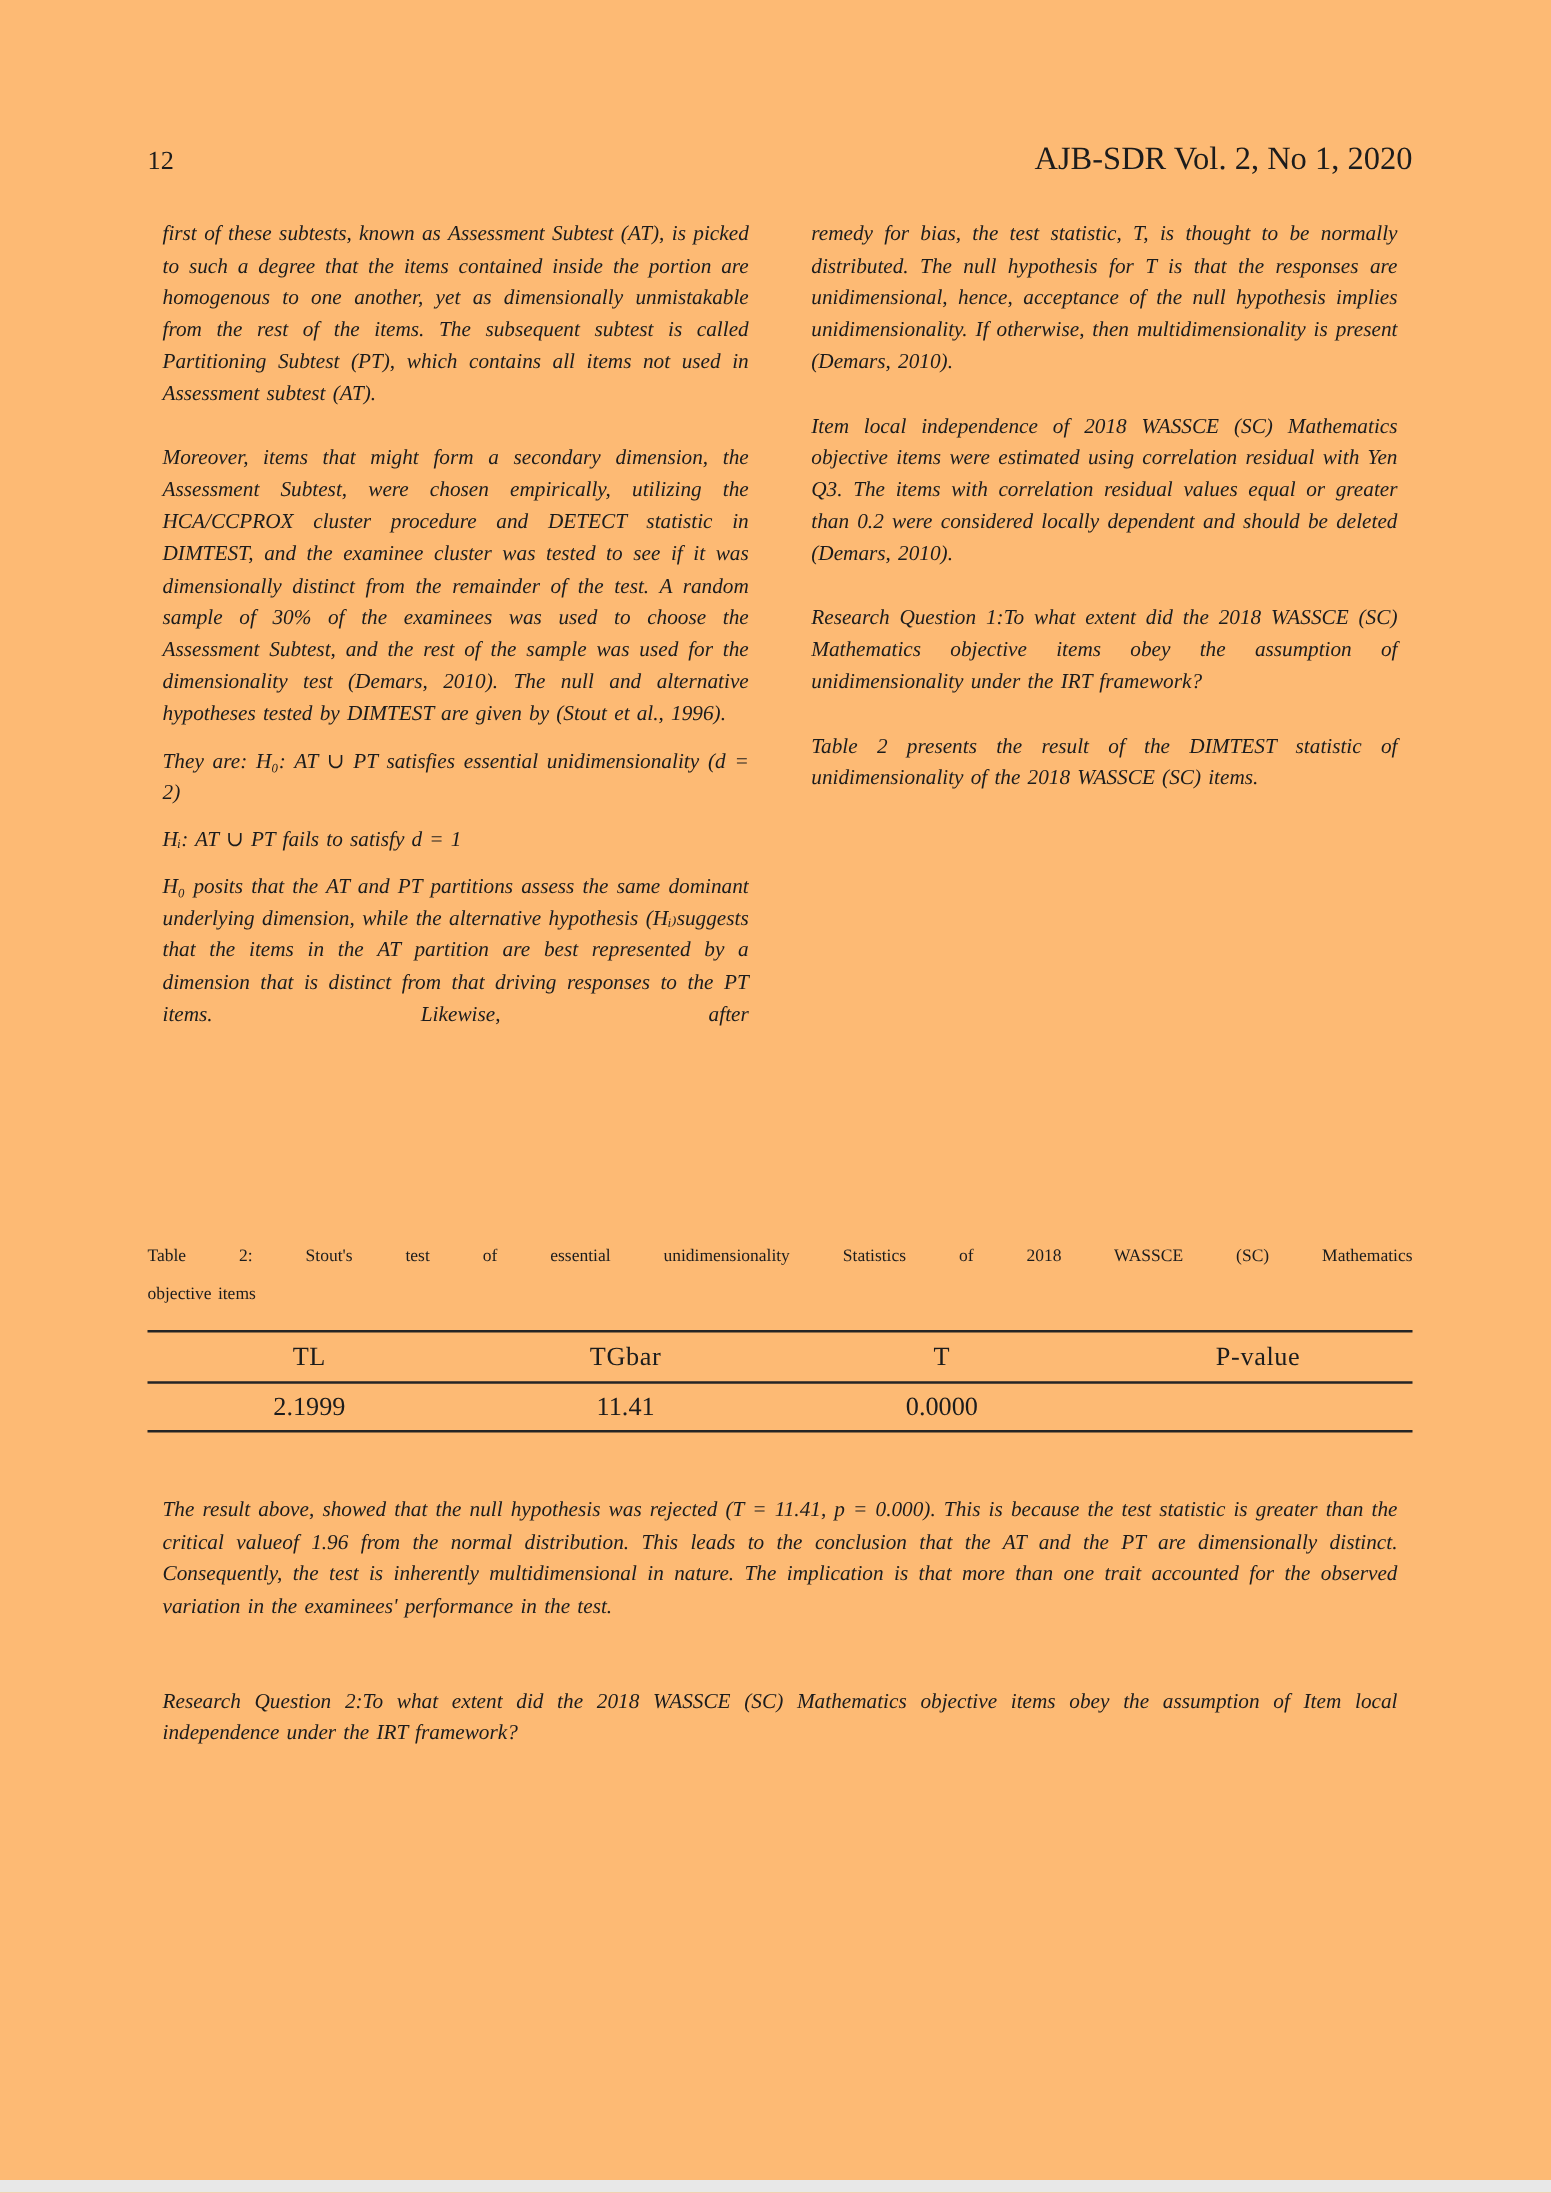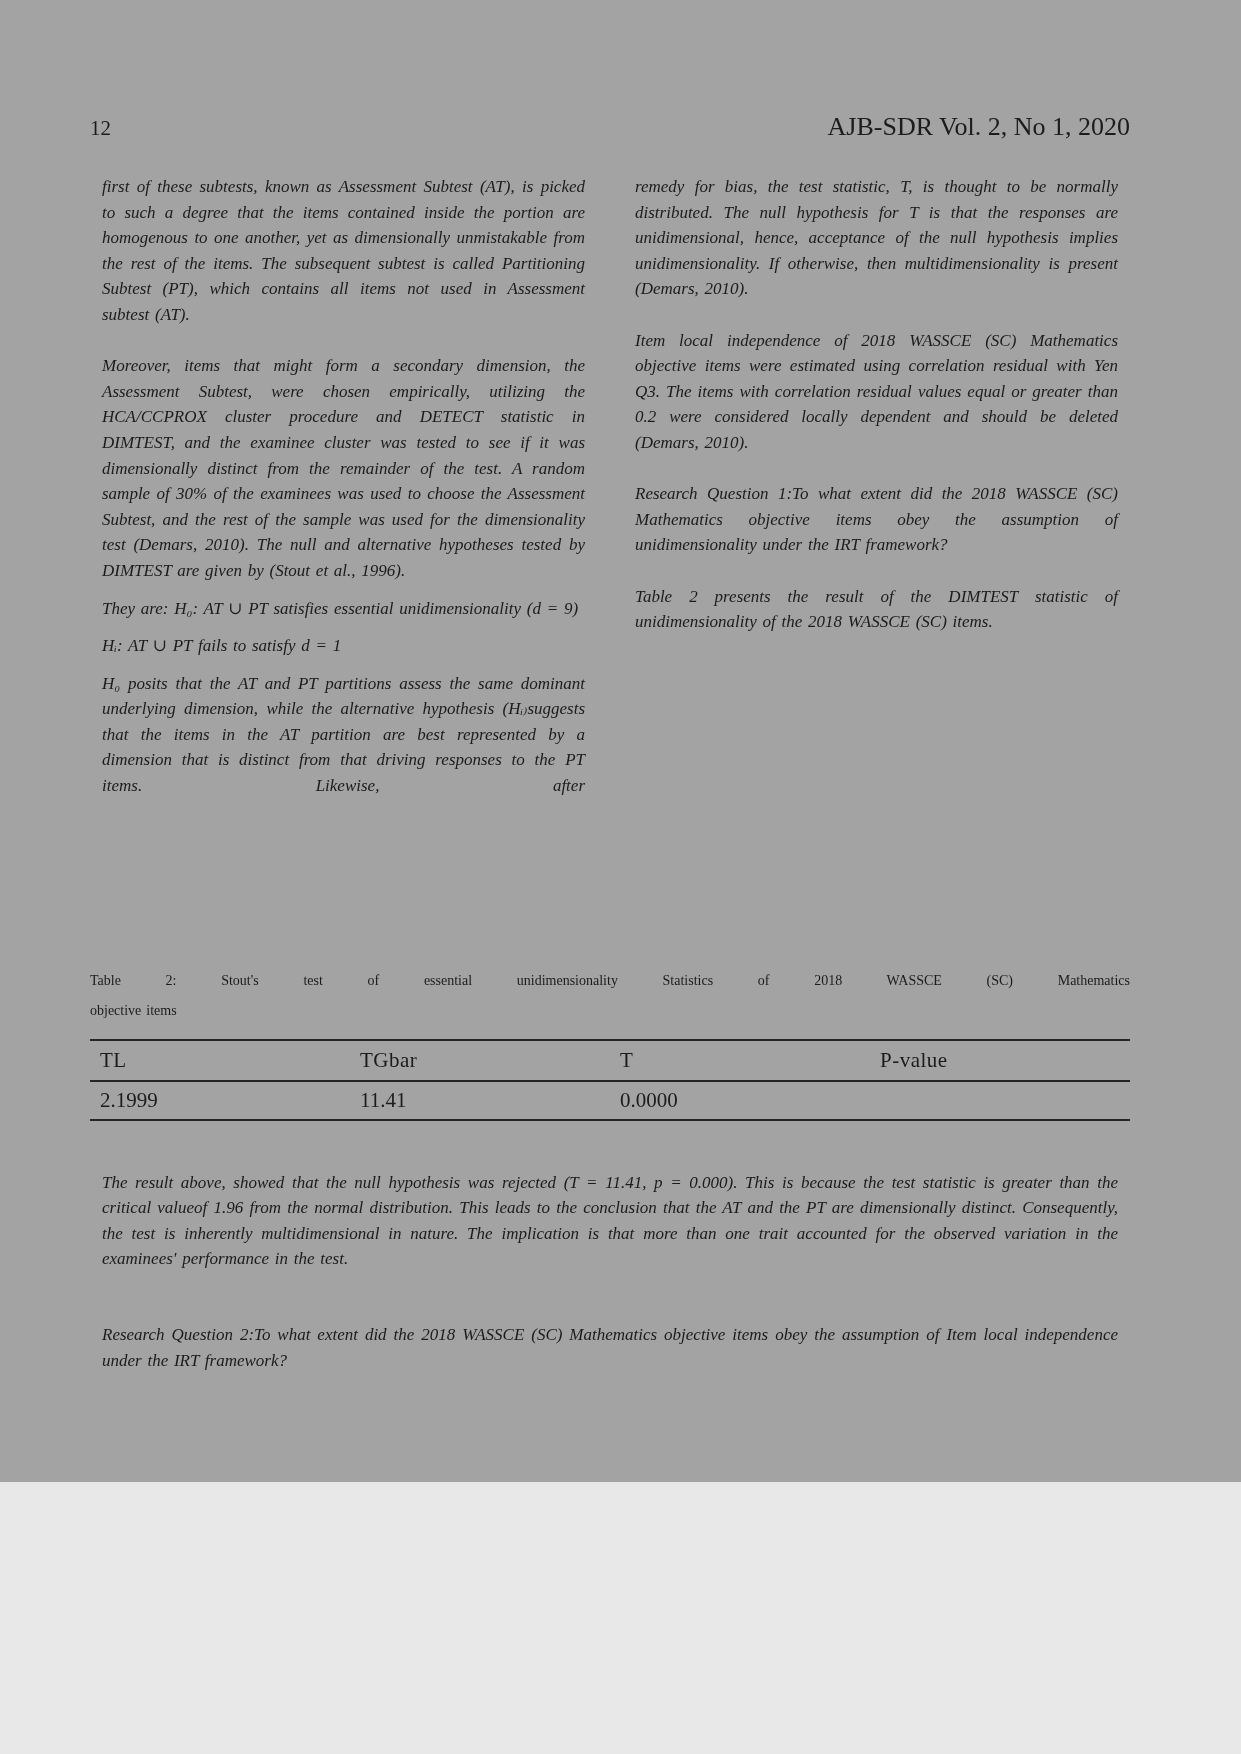--- a/index.html
+++ b/index.html
@@ -1,23 +1,23 @@
 <!DOCTYPE html>
 <html><head>
 <meta charset="utf-8">
 <style>
   html, body { margin: 0; padding: 0; background: #e8e8e8; }
   .page {
     position: relative;
     width: 1241px;
-    height: 1482px;
+    height: 1744px;
     margin: 0 auto;
-    background: #a3a3a3;
+    background: #fdba74;
     box-sizing: border-box;
-    padding: 112px 111px 0 90px;
+    padding: 112px 111px 0 118px;
     font-family: "Liberation Serif", "DejaVu Serif", serif;
     color: #1c1c1c;
     overflow: hidden;
   }
   .page-header {
     display: flex;
     justify-content: space-between;
     align-items: baseline;
     height: 26px;
     margin-bottom: 24px;
@@ -49,20 +49,21 @@
     word-spacing: 1.5px;
   }
   .stat-table {
     margin-top: 13px;
     border-top: 2px solid #252525;
     border-bottom: 2px solid #252525;
   }
   .t-row {
     display: grid;
     grid-template-columns: 1fr 1fr 1fr 1fr;
+    text-align: center;
   }
   .t-head { border-bottom: 2px solid #252525; }
   .t-cell {
     font-size: 21px;
     padding: 6px 4px 6px 10px;
     white-space: nowrap;
   }
   .t-head .t-cell { letter-spacing: 0.5px; padding-top: 7px; padding-bottom: 7px; }
   .bottom-cols { margin-top: 37px; flex-direction: column; }
 </style>
@@ -73,21 +74,21 @@
 
   <div class="page-header">
     <span class="page-number">12</span>
     <span class="journal-ref">AJB-SDR Vol. 2, No 1, 2020</span>
   </div>
 
   <div class="two-col">
     <div class="col">
       <p class="para mb">first of these subtests, known as Assessment Subtest (AT), is picked to such a degree that the items contained inside the portion are homogenous to one another, yet as dimensionally unmistakable from the rest of the items. The subsequent subtest is called Partitioning Subtest (PT), which contains all items not used in Assessment subtest (AT).</p>
       <p class="para">Moreover, items that might form a secondary dimension, the Assessment Subtest, were chosen empirically, utilizing the HCA/CCPROX cluster procedure and DETECT statistic in DIMTEST, and the examinee cluster was tested to see if it was dimensionally distinct from the remainder of the test. A random sample of 30% of the examinees was used to choose the Assessment Subtest, and the rest of the sample was used for the dimensionality test (Demars, 2010). The null and alternative hypotheses tested by DIMTEST are given by (Stout et al., 1996).</p>
-      <p class="para">They are: H₀: AT ∪ PT satisfies essential unidimensionality (d = 9)</p>
+      <p class="para">They are: H₀: AT ∪ PT satisfies essential unidimensionality (d = 2)</p>
       <p class="para">Hᵢ: AT ∪ PT fails to satisfy d = 1</p>
       <p class="para jl">H₀ posits that the AT and PT partitions assess the same dominant underlying dimension, while the alternative hypothesis (Hᵢ₎suggests that the items in the AT partition are best represented by a dimension that is distinct from that driving responses to the PT items. Likewise, after</p>
     </div>
     <div class="col">
       <p class="para mb">remedy for bias, the test statistic, T, is thought to be normally distributed. The null hypothesis for T is that the responses are unidimensional, hence, acceptance of the null hypothesis implies unidimensionality. If otherwise, then multidimensionality is present (Demars, 2010).</p>
       <p class="para mb">Item local independence of 2018 WASSCE (SC) Mathematics objective items were estimated using correlation residual with Yen Q3. The items with correlation residual values equal or greater than 0.2 were considered locally dependent and should be deleted (Demars, 2010).</p>
       <p class="para mb">Research Question 1:To what extent did the 2018 WASSCE (SC) Mathematics objective items obey the assumption of unidimensionality under the IRT framework?</p>
       <p class="para">Table 2 presents the result of the DIMTEST statistic of unidimensionality of the 2018 WASSCE (SC) items.</p>
     </div>
   </div>

